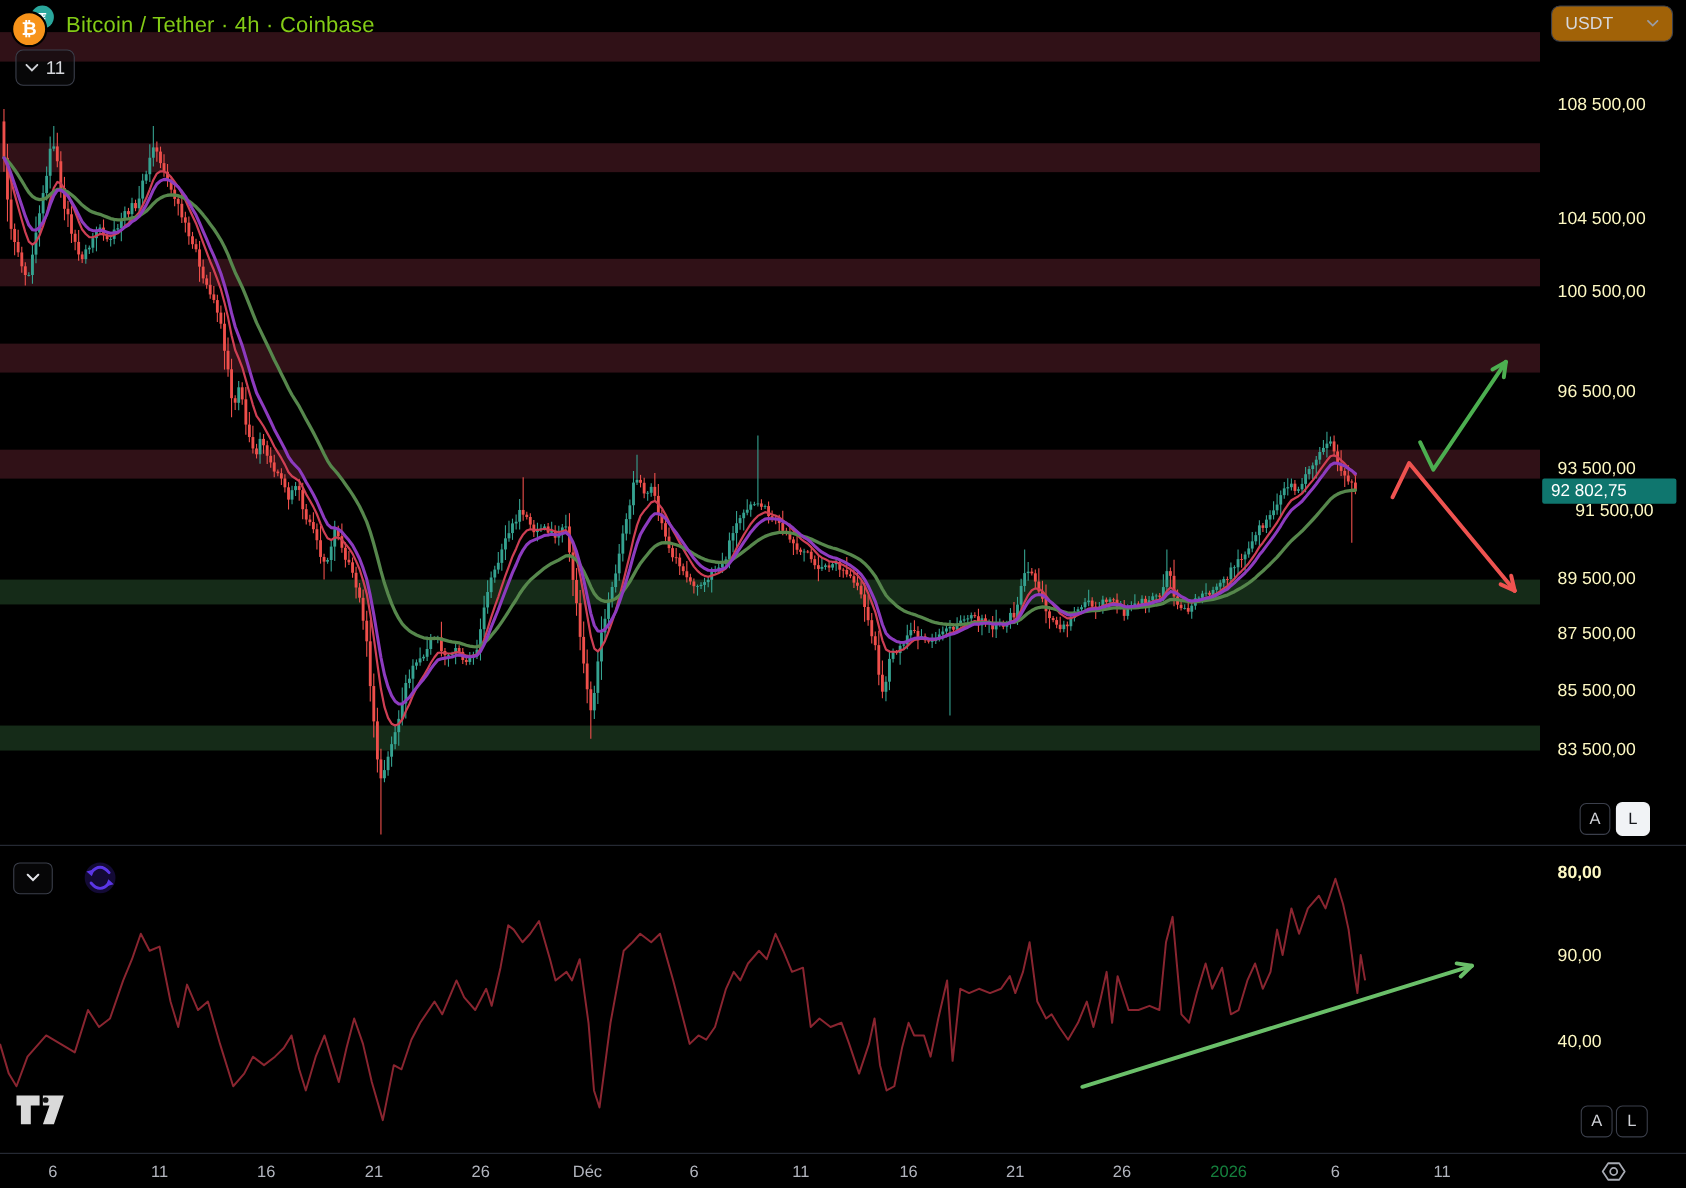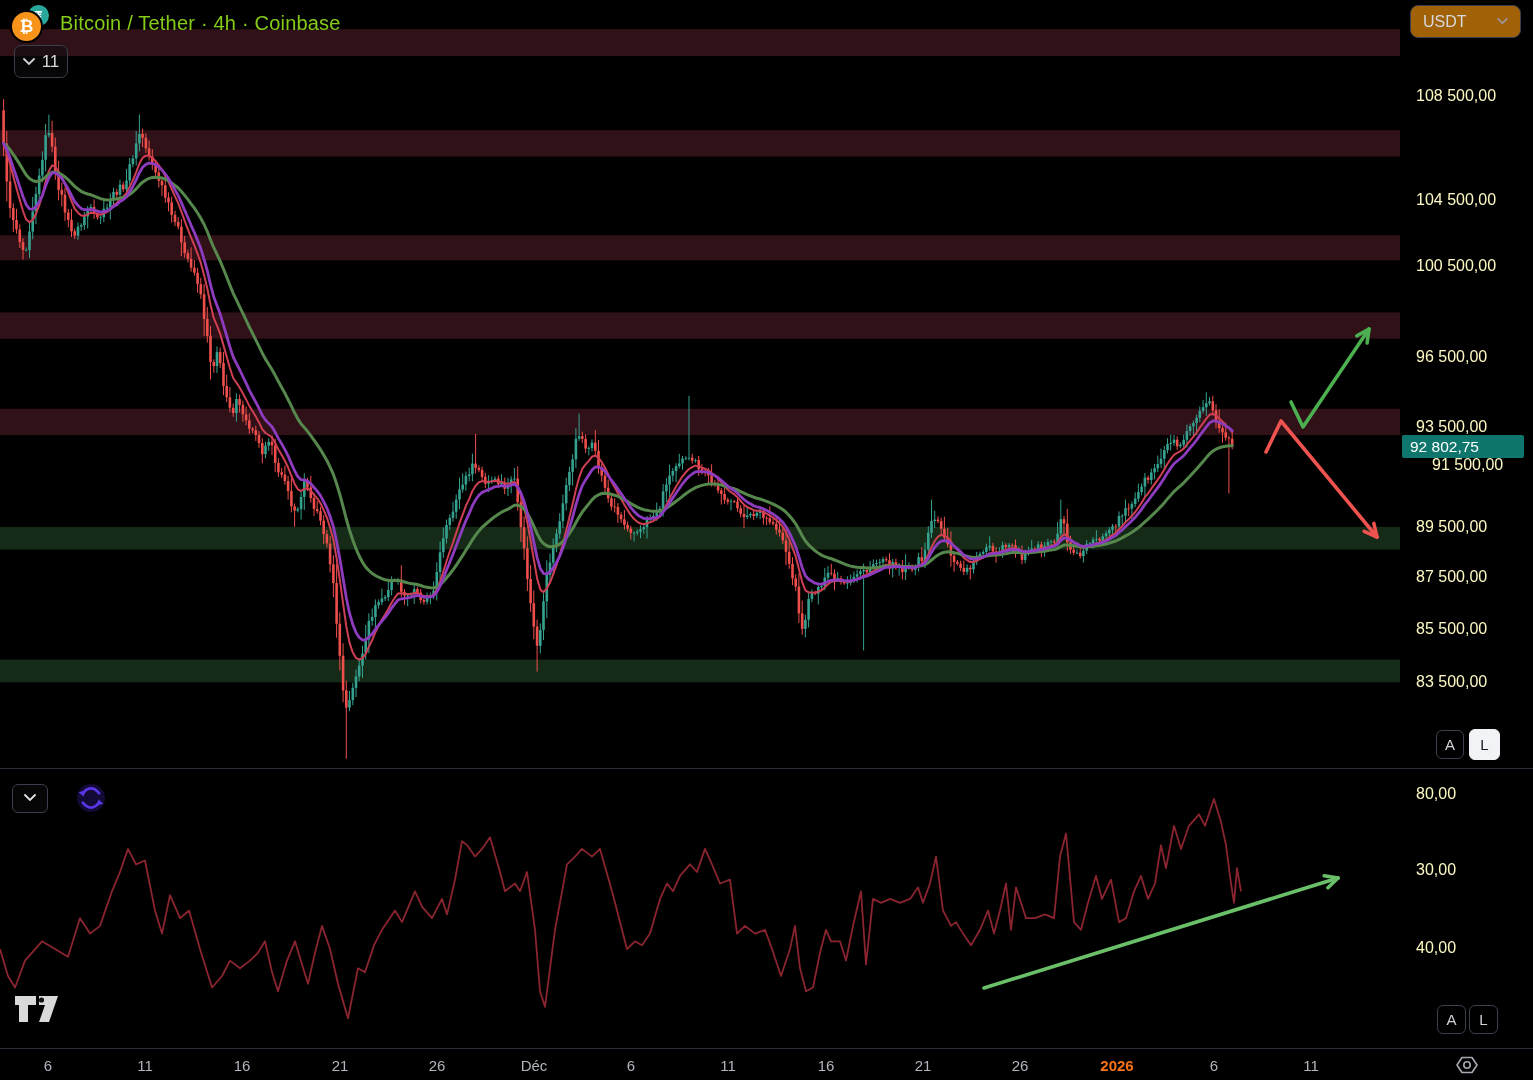--- a/index.html
+++ b/index.html
@@ -18,21 +18,21 @@
   #legend-button{position:absolute;left:14px;top:45px;height:31px;min-width:52px;z-index:30;
       border:1px solid #3b3f4b;border-radius:7px;background:rgba(12,12,14,.55);display:flex;
       align-items:center;justify-content:center;gap:7px;color:#d6d8dd;font-size:17px;cursor:pointer;}
   
   #price-axis{position:absolute;left:1400px;top:0;width:133px;height:768px;}
   #rsi-axis{position:absolute;left:1400px;top:769px;width:133px;height:279px;}
   #time-axis{position:absolute;left:0;top:1049px;width:1533px;height:31px;}
   .axis-label{position:absolute;left:16px;color:#fef9c3;font-size:16px;white-space:nowrap;}
   .tick-label{position:absolute;top:8px;width:44px;margin-left:-22px;text-align:center;
       color:#b2b5be;font-size:15px;}
-  .tick-label.bold{color:#f97316;font-weight:700;}
+  .tick-label.bold{color:#15803d;font-weight:400;}
   .currency-btn{position:absolute;left:10px;top:5px;width:111px;height:33px;border:1px solid #3b3f4b;
       border-radius:8px;background:#a16207;color:#d6d8dd;font-size:16px;display:flex;align-items:center;
       justify-content:space-between;padding:4px 12px;box-sizing:border-box;cursor:pointer;}
   .btn-sq{position:absolute;width:27px;height:27px;border:1px solid #3b3f4b;border-radius:6px;
       background:transparent;color:#cfd1d6;font-size:15px;display:flex;align-items:center;
       justify-content:center;cursor:pointer;}
   .btn-sq.active{background:#f1f3f6;color:#16181d;border-color:#f1f3f6;font-weight:500;}
   #price-badge{position:absolute;left:2px;top:435px;width:114px;height:23px;background:#0f766e;
       color:#fff;font-size:15.5px;display:flex;align-items:center;padding-left:8px;border-radius:2px;}
   .sep{position:absolute;left:0;width:1533px;height:1px;background:#2a2e39;}
@@ -877,22 +877,22 @@
         <div class="axis-label" style="top: 620px; text-align: right;">85 500,00</div>
         <div class="axis-label" style="top: 673px;">83 500,00</div>
       </div>
     <div id="price-badge">92 802,75</div>
     <div class="btn-sq" style="left:36px;top:730px;width:26px;">A</div>
     <div class="btn-sq active" style="left:69px;top:729px;width:29px;height:29px;">L</div>
   </div>
 
   <div id="rsi-axis">
     <div id="rsi-labels">
-        <div class="axis-label" style="top: 16px;">80,00</div>
-        <div class="axis-label" style="top: 92px;">30,00</div>
+        <div class="axis-label" style="top: 16px; font-weight: bold;">80,00</div>
+        <div class="axis-label" style="top: 92px;">90,00</div>
         <div class="axis-label" style="top: 170px;">40,00</div>
       </div>
     <div class="btn-sq" style="left:37px;top:236px;">A</div>
     <div class="btn-sq" style="left:69px;top:236px;">L</div>
   </div>
 
   <div id="rsi-controls">
     <div id="rsi-collapse">
       <svg width="12" height="8" viewBox="0 0 12 8">
         <path d="M1 1 L6 6 L11 1" stroke="#e3e4e8" stroke-width="1.8" fill="none" stroke-linecap="round"></path>

